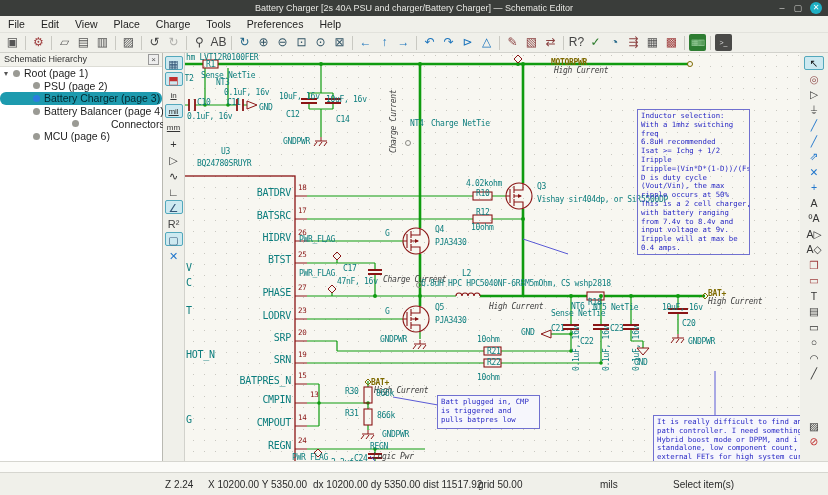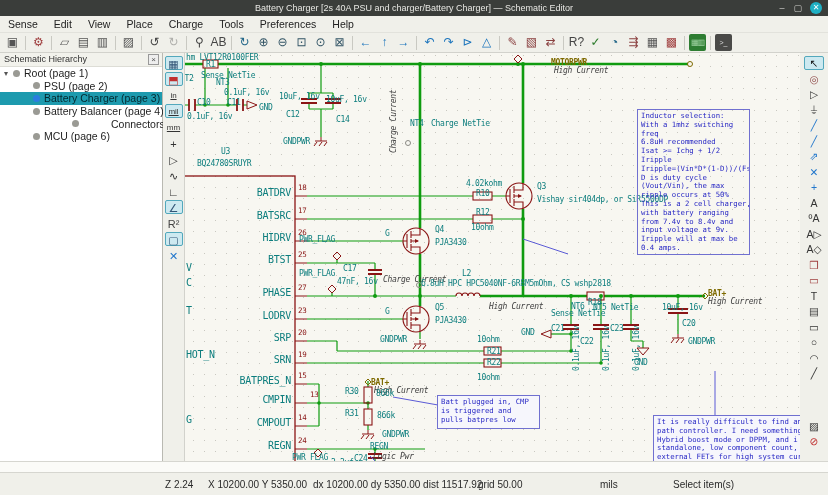--- a/index.html
+++ b/index.html
@@ -23,21 +23,21 @@
   .tbi.pcb { background:#2e7d32; color:#a5d6a7; font-size:8px; line-height:17px; letter-spacing:-1px; }
   .tbi.console { background:#4a4a48; color:#ddd; font-size:7px; line-height:17px; border-radius:2px; }
   .sep { width:1px; height:14px; background:#c9c9c2; margin:0 3px; }
 
   
   #sidebar { position:absolute; left:0; top:53px; width:163px; height:408px; background:#fff; border-right:1px solid #b9b9b2; }
   #sidebar-header { height:14px; background:#f2f2ec; border-bottom:1px solid #ddddd6; font-size:9px; color:#333; padding:1px 4px; position:relative; }
   #sidebar-close { position:absolute; right:3px; top:1px; width:11px; height:11px; border:1px solid #999; font-size:8px; line-height:9px; text-align:center; color:#555; background:#eee; }
   .tree-row { position:relative; height:12.6px; font-size:10.5px; color:#1e1e1e; display:flex; align-items:center; white-space:nowrap; }
   .tree-row .bullet { width:7px; height:7px; border-radius:50%; background:#9a9a94; margin-right:4px; flex:none; }
-  .tree-row.sel { background:#1d9aae; color:#03272e; }
+  .tree-row.sel { background:#1d9aae; color:#03272e;border-radius:6px; }
   .tree-row.sel .bullet { background:#2b7de0; }
   .tree-exp { width:9px; font-size:8px; color:#555; flex:none; }
 
   .vtoolbar { position:absolute; top:53px; background:#f0f0ea; display:flex; flex-direction:column; align-items:center; padding-top:2px; }
   #toolbar-left { left:163px; width:22px; height:408px; border-right:1px solid #d2d2cc; }
   #toolbar-right { left:800px; width:28px; height:420px; }
   .vtbi { width:18px; height:14px; margin:1px 0; font-size:11px; line-height:14px; text-align:center; color:#333; border:1px solid transparent; border-radius:2px; flex:none; }
   #toolbar-right .vtbi { width:20px; height:13.5px; font-size:10.5px; line-height:13px; }
   .vtbi.act { background:#cde9f0; border-color:#52a8bc; }
   .vtbi.unit { font-size:8px; line-height:13px; text-decoration:underline; }
@@ -70,21 +70,21 @@
 <div id="app">
 
   <div id="titlebar">
     <span>Battery Charger [2s 40A PSU and charger/Battery Charger] — Schematic Editor</span>
     <span class="wctl" id="w-min">–</span>
     <span class="wctl" id="w-max">▢</span>
     <span class="wctl" id="w-close">✕</span>
   </div>
 
   <div id="menubar">
-      <div class="menu-item">Sense</div>
+      <div class="menu-item">File</div>
       <div class="menu-item">Edit</div>
       <div class="menu-item">View</div>
       <div class="menu-item">Place</div>
       <div class="menu-item">Charge</div>
       <div class="menu-item">Tools</div>
       <div class="menu-item">Preferences</div>
       <div class="menu-item">Help</div>
     </div>
 
   <div id="toolbar-top">

